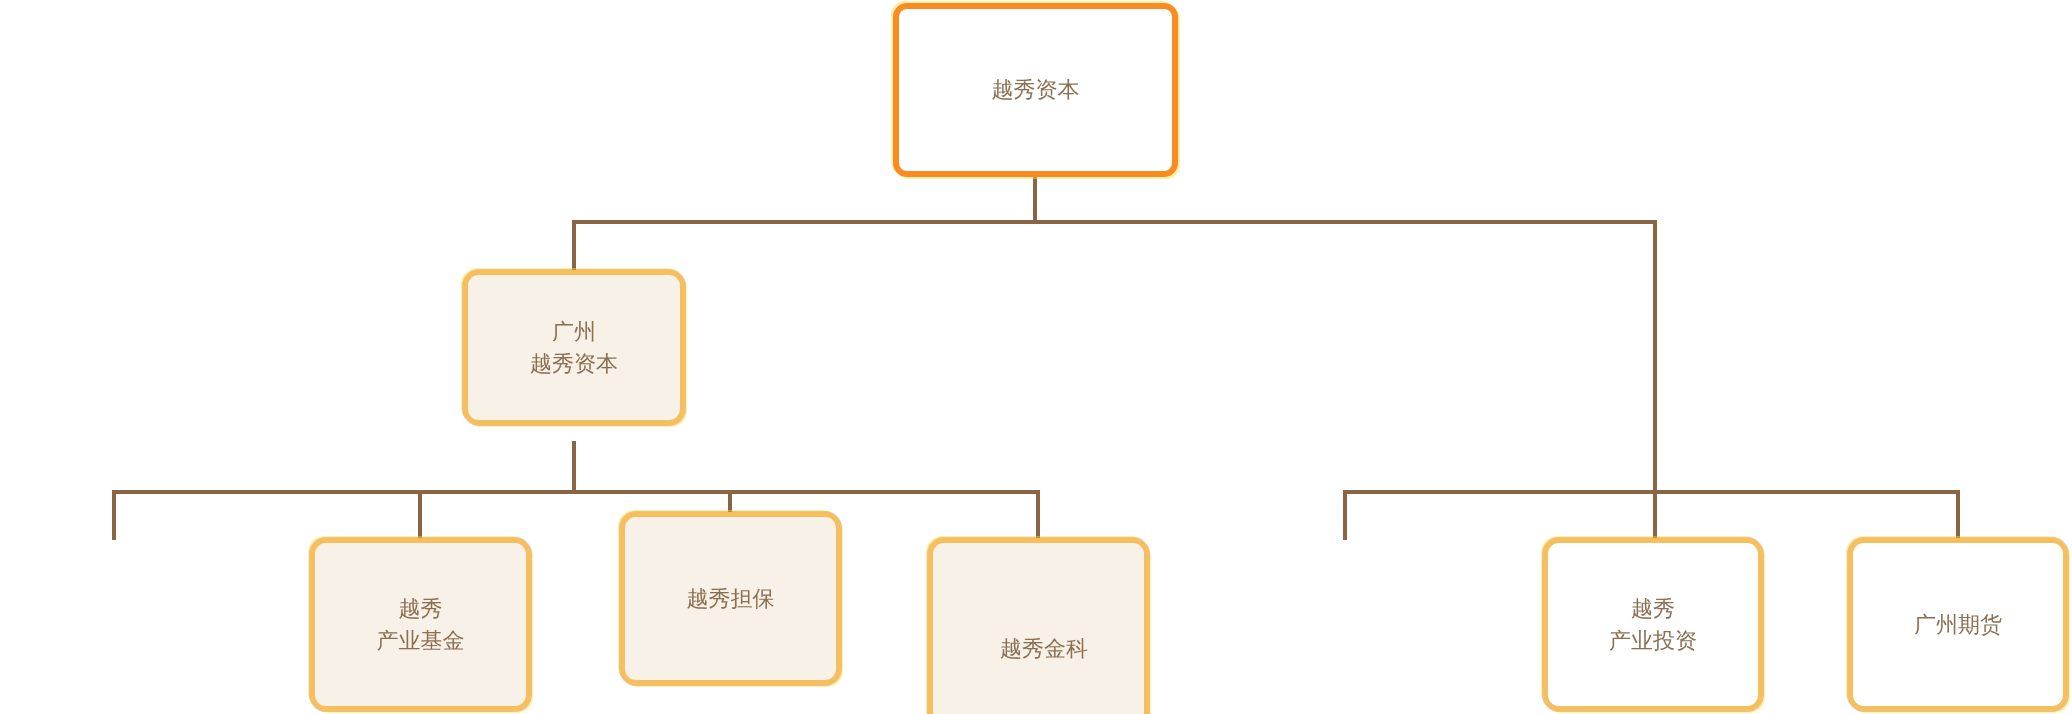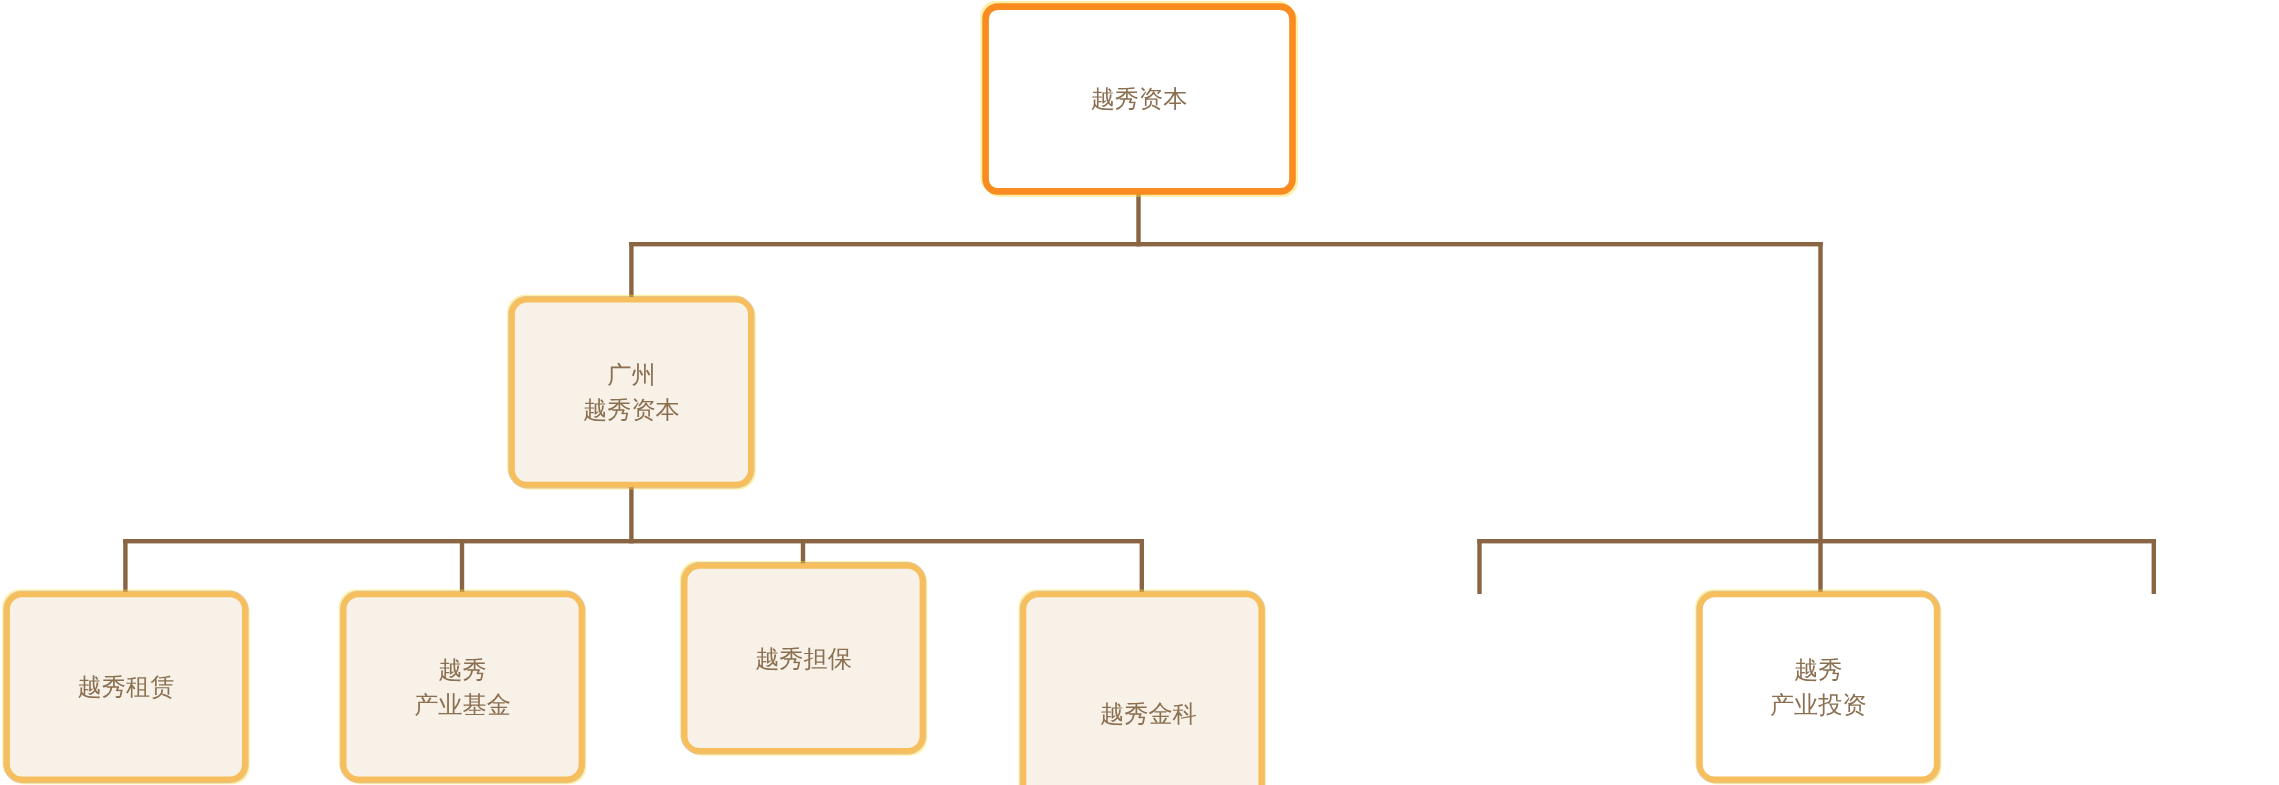--- a/index.html
+++ b/index.html
@@ -40,21 +40,21 @@
   .node--white{background:var(--node-fill-white);}
   .node--root{
     border-color:var(--root-border);
     border-width:6px;
     border-radius:14px;
     background:var(--node-fill-white);
     box-shadow:-2px -2px 0 rgba(255,221,64,.45), 2px 2px 0 rgba(255,221,64,.45);
   }
   
   .n-root{left:893px;top:3px;width:285px;height:174px;}
-  .n-l2  {left:463px;top:270px;width:222px;height:173px;text-align:center;}
+  .n-l2  {left:463px;top:270px;width:222px;height:155px;text-align:center;}
   .n-c1  {left:4px;top:538px;width:221px;height:173px;}
   .n-c2  {left:310px;top:538px;width:221px;height:173px;}
   .n-c3  {left:620px;top:512px;width:221px;height:173px;}
   .n-c4  {left:928px;top:538px;width:221px;height:222px;padding-left:11px;}
   .n-r1  {left:1234px;top:538px;width:222px;height:173px;}
   .n-r2  {left:1543px;top:538px;width:220px;height:173px;}
   .n-r3  {left:1848px;top:538px;width:220px;height:173px;}
   
   .l-v0 {left:1033px;top:175px;width:4px;height:49px;}   
   .l-h1 {left:572px;top:220px;width:1085px;height:4px;}  
@@ -87,27 +87,27 @@
   <div class="line l-v3"></div>
   <div class="line l-h3"></div>
   <div class="line l-v5"></div>
   <div class="line l-v6"></div>
 
   <div class="node node--root n-root">越秀资本</div>
 
   <div class="node n-l2">广州
 越秀资本</div>
 
-  <div class="node n-c1">越秀租赁</div>
 
   <div class="node n-c2">越秀
 产业基金</div>
 
   <div class="node n-c3">越秀担保</div>
 
   <div class="node n-c4">越秀金科</div>
 
 
   <div class="node node--white n-r2">越秀
 产业投资</div>
 
+  <div class="node node--white n-r3">广州期货</div>
 
 </div>
 
 </body></html>

